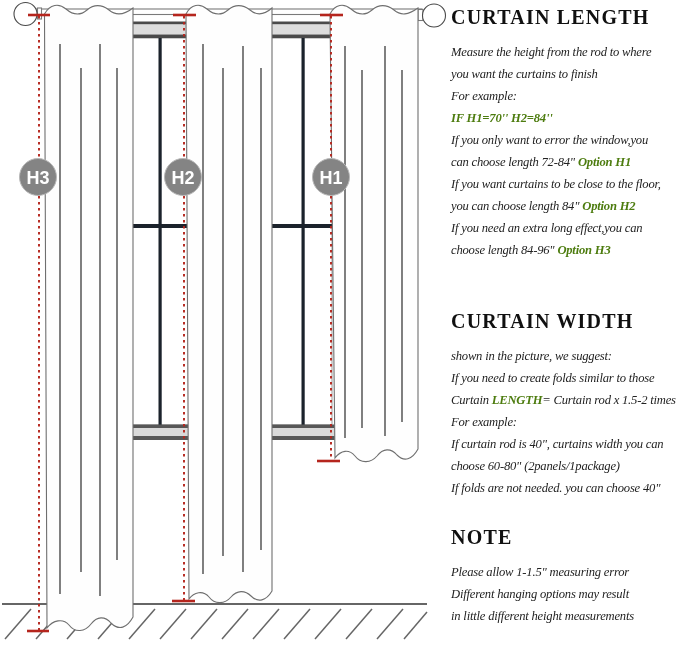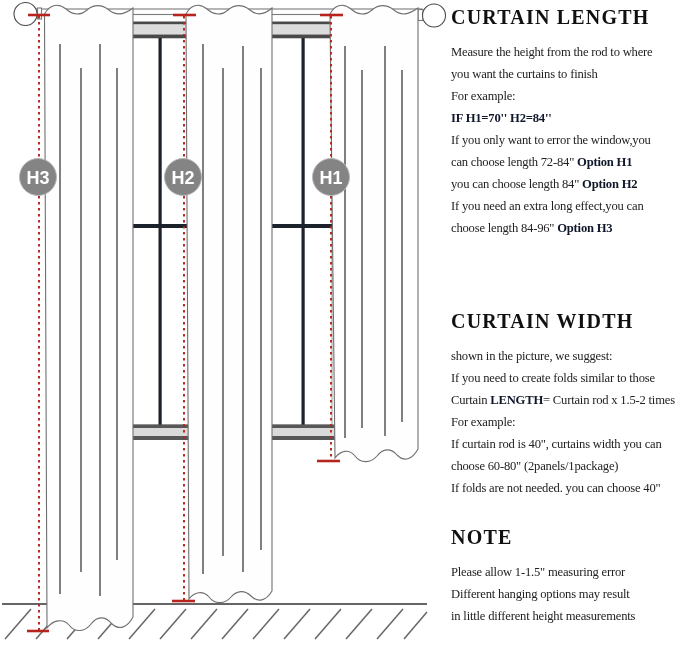--- a/index.html
+++ b/index.html
@@ -13,23 +13,23 @@
   .sec-1{top:4px}
   .sec-2{top:308px}
   .sec-3{top:524px}
   .title{
     margin:0;font-size:20px;font-weight:bold;letter-spacing:1.2px;
     line-height:26px;color:#101010;white-space:nowrap;
   }
   .lines{margin-top:11px}
   .ln{
     font-size:12.6px;line-height:22px;white-space:nowrap;
-    letter-spacing:-0.2px;color:#222;
+    letter-spacing:-0.2px;color:#222;font-style:italic;
   }
-  .ln b{font-weight:bold;color:#0f172a}
+  .ln b{font-weight:bold;color:#4d7c0f}
   svg text.badge-label{
     font-family:"Liberation Sans",sans-serif;font-weight:bold;
     font-size:18px;fill:#ffffff;text-anchor:middle;
   }
 </style>
 </head>
 <body>
 
 <svg class="diagram" viewBox="0 0 450 646">
 
@@ -137,20 +137,21 @@
 
   <section class="sec sec-1">
     <h2 class="title">CURTAIN LENGTH</h2>
     <div class="lines">
       <div class="ln"><span>Measure the height from the rod to where</span><b></b><span></span></div>
       <div class="ln"><span>you want the curtains to finish</span><b></b><span></span></div>
       <div class="ln"><span>For example:</span><b></b><span></span></div>
       <div class="ln"><span></span><b>IF H1=70'' H2=84''</b><span></span></div>
       <div class="ln"><span>If you only want to error the window,you</span><b></b><span></span></div>
       <div class="ln"><span>can choose length 72-84" </span><b>Option H1</b><span></span></div>
+      <div class="ln"><span>If you want curtains to be close to the floor,</span><b></b><span></span></div>
       <div class="ln"><span>you can choose length 84" </span><b>Option H2</b><span></span></div>
       <div class="ln"><span>If you need an extra long effect,you can</span><b></b><span></span></div>
       <div class="ln"><span>choose length 84-96" </span><b>Option H3</b><span></span></div>
     </div>
   </section>
 
   <section class="sec sec-2">
     <h2 class="title">CURTAIN WIDTH</h2>
     <div class="lines">
       <div class="ln"><span>shown in the picture, we suggest:</span><b></b><span></span></div>

